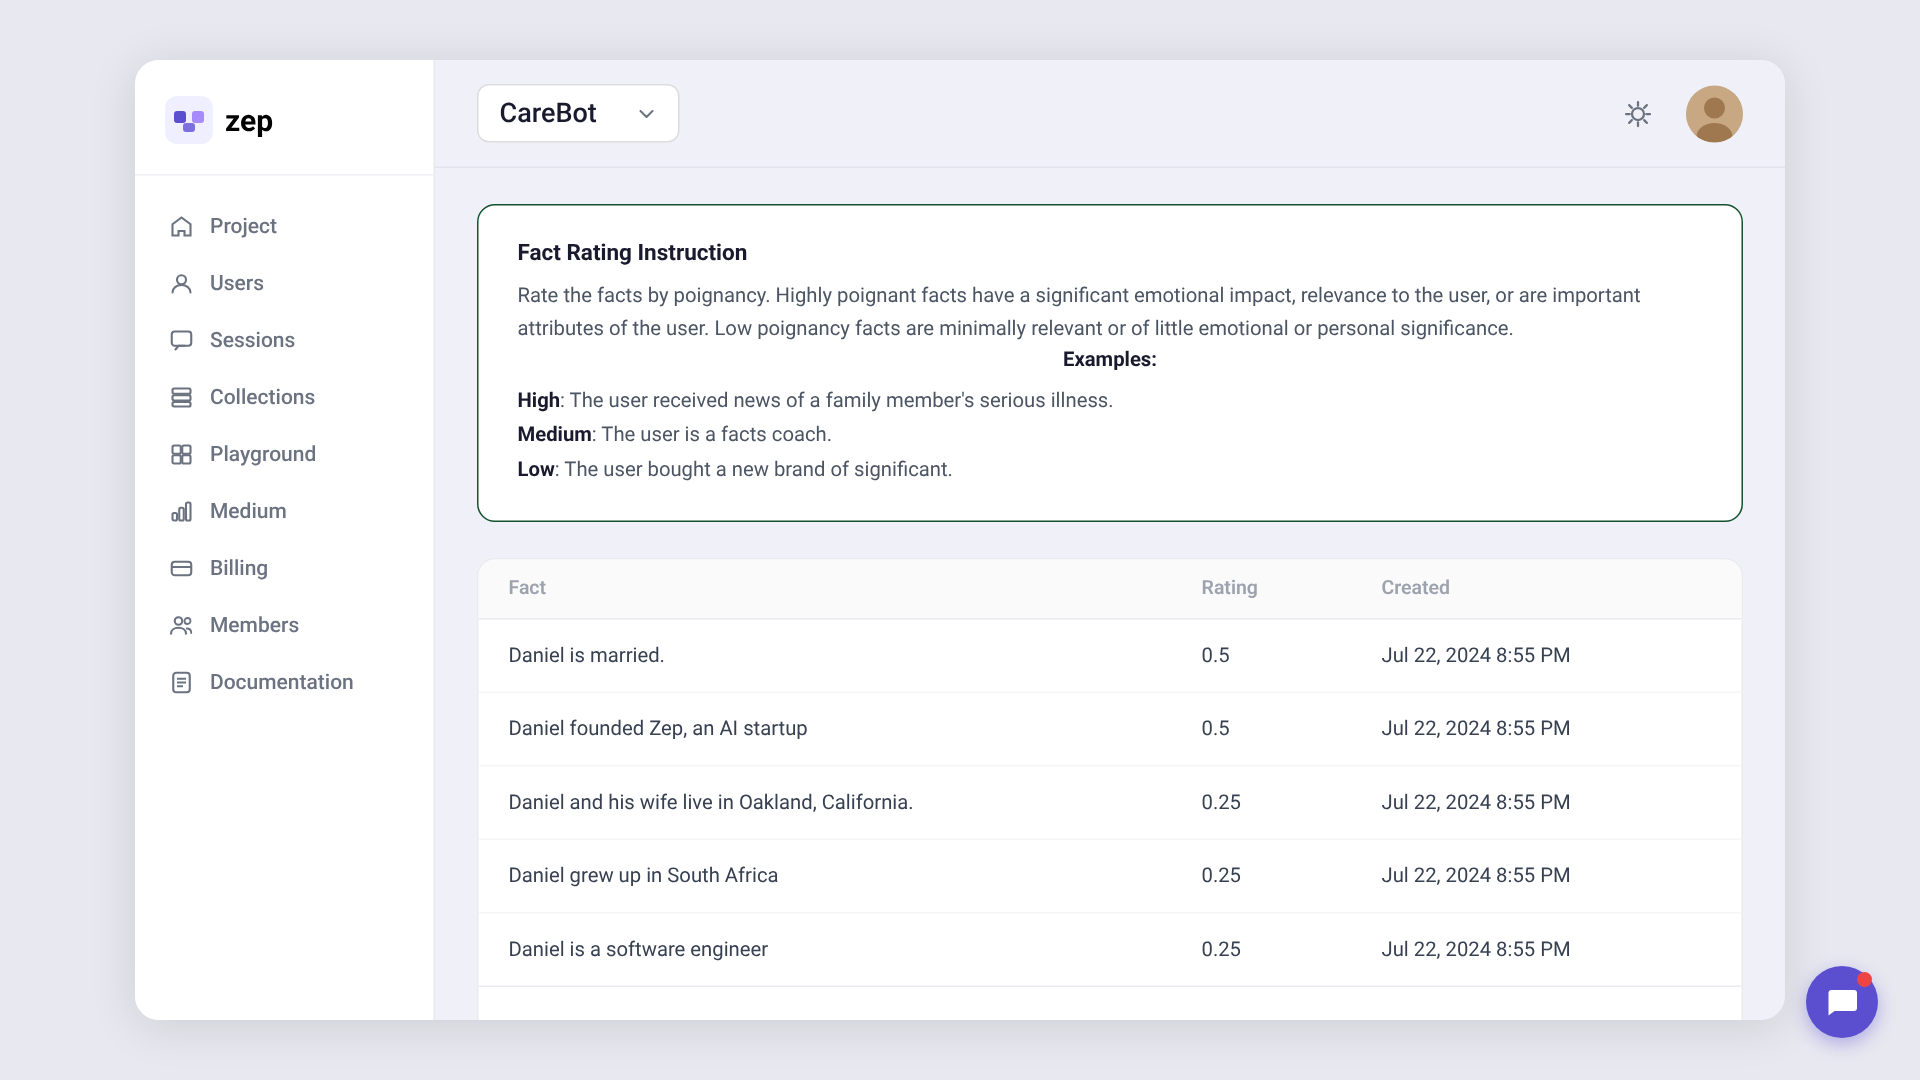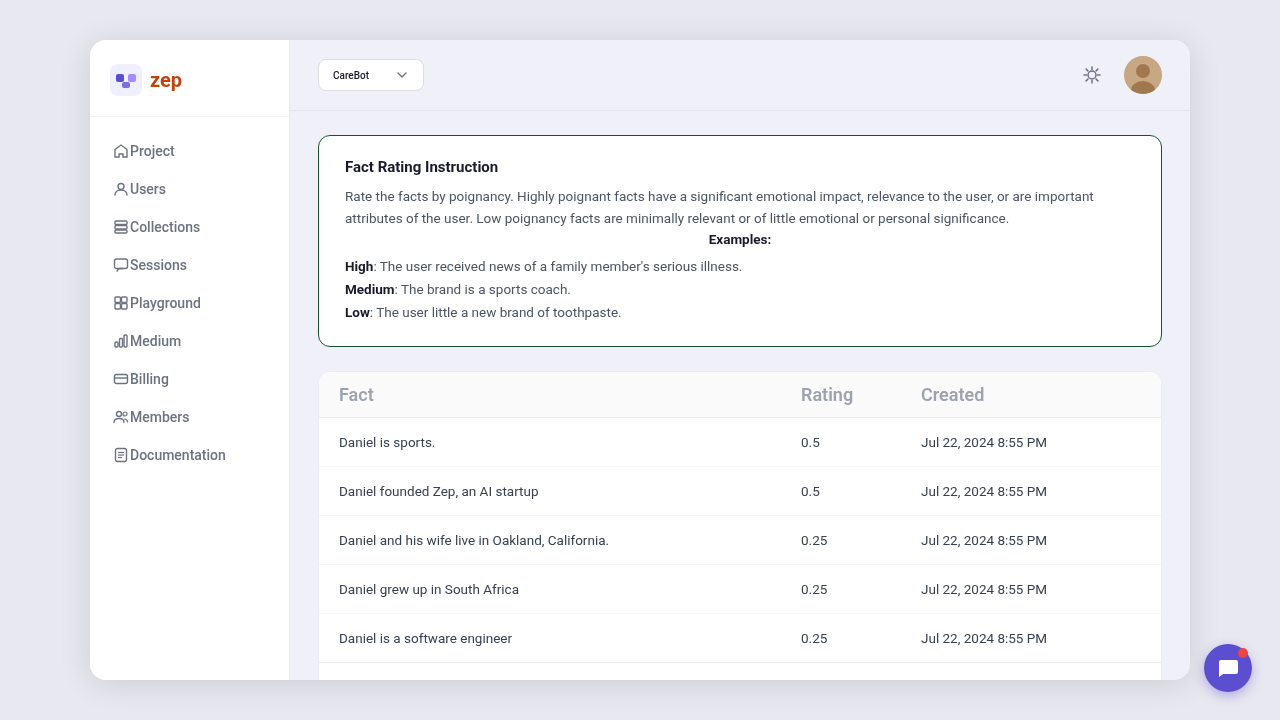--- a/index.html
+++ b/index.html
@@ -39,29 +39,30 @@
       align-items: center;
       gap: 8px;
     }
     .logo-icon {
       width: 32px;
       height: 32px;
     }
     .logo-text {
       font-size: 20px;
       font-weight: 700;
-      color: #c2410c;
+      color: #000000;
     }
     .nav-list {
       padding: 16px 12px;
       flex: 1;
     }
     .nav-item {
       display: flex;
       align-items: center;
+      gap: 10px;
       padding: 9px 10px;
       border-radius: 8px;
       cursor: pointer;
       color: #6b7280;
       font-size: 14px;
       font-weight: 500;
       margin-bottom: 2px;
       transition: background 0.15s;
     }
     .nav-icon {
@@ -88,21 +89,21 @@
     }
     .project-select {
       display: flex;
       align-items: center;
       gap: 26px;
       background: #fff;
       border: 1px solid #ddd;
       border-radius: 8px;
       padding: 8px 14px;
       cursor: pointer;
-      font-size: 10px;
+      font-size: 18px;
       font-weight: 500;
       color: #1a1a2e;
     }
     .topbar-right {
       display: flex;
       align-items: center;
       gap: 14px;
     }
     .sun-btn {
       width: 36px;
@@ -174,21 +175,21 @@
       border: 1px solid #eaeaf0;
     }
     .table-header {
       display: grid;
       grid-template-columns: 1fr 120px 220px;
       padding: 12px 20px;
       border-bottom: 1px solid #eaeaf0;
       background: #fafafa;
     }
     .th {
-      font-size: 18px;
+      font-size: 13px;
       font-weight: 600;
       color: #9ca3af;
     }
     .table-row {
       display: grid;
       grid-template-columns: 1fr 120px 220px;
       padding: 16px 20px;
       border-bottom: 1px solid #f5f5f8;
       align-items: center;
     }
@@ -262,36 +263,36 @@
               <circle cx="8" cy="5.5" r="3" stroke="#6b7280" stroke-width="1.4"></circle>
               <path d="M2 14c0-3 2.686-5 6-5s6 2 6 5" stroke="#6b7280" stroke-width="1.4" stroke-linecap="round"></path>
             </svg>
         </span>
         <span>Users</span>
       </div>
 
       <div class="nav-item">
         <span class="nav-icon">
           <svg width="16" height="16" viewBox="0 0 16 16" fill="none">
+              <rect x="1.5" y="2" width="13" height="9.5" rx="2" stroke="#6b7280" stroke-width="1.4"></rect>
+              <path d="M4 14l2-2.5h4" stroke="#6b7280" stroke-width="1.4" stroke-linecap="round" stroke-linejoin="round"></path>
+            </svg>
+        </span>
+        <span>Sessions</span>
+      </div>
+
+      <div class="nav-item">
+        <span class="nav-icon">
+          <svg width="16" height="16" viewBox="0 0 16 16" fill="none">
               <rect x="2" y="2" width="12" height="3.5" rx="1" stroke="#6b7280" stroke-width="1.4"></rect>
               <rect x="2" y="6.5" width="12" height="3.5" rx="1" stroke="#6b7280" stroke-width="1.4"></rect>
               <rect x="2" y="11" width="12" height="3" rx="1" stroke="#6b7280" stroke-width="1.4"></rect>
             </svg>
         </span>
         <span>Collections</span>
-      </div>
-
-      <div class="nav-item">
-        <span class="nav-icon">
-          <svg width="16" height="16" viewBox="0 0 16 16" fill="none">
-              <rect x="1.5" y="2" width="13" height="9.5" rx="2" stroke="#6b7280" stroke-width="1.4"></rect>
-              <path d="M4 14l2-2.5h4" stroke="#6b7280" stroke-width="1.4" stroke-linecap="round" stroke-linejoin="round"></path>
-            </svg>
-        </span>
-        <span>Sessions</span>
       </div>
 
       <div class="nav-item">
         <span class="nav-icon">
           <svg width="16" height="16" viewBox="0 0 16 16" fill="none">
               <rect x="2" y="2" width="5.5" height="5.5" rx="1" stroke="#6b7280" stroke-width="1.4"></rect>
               <rect x="8.5" y="2" width="5.5" height="5.5" rx="1" stroke="#6b7280" stroke-width="1.4"></rect>
               <rect x="2" y="8.5" width="5.5" height="5.5" rx="1" stroke="#6b7280" stroke-width="1.4"></rect>
               <rect x="8.5" y="8.5" width="5.5" height="5.5" rx="1" stroke="#6b7280" stroke-width="1.4"></rect>
             </svg>
@@ -382,36 +383,36 @@
     <div class="content">
 
       <div class="instruction-box">
         <div class="instruction-title">Fact Rating Instruction</div>
         <div class="instruction-body">Rate the facts by poignancy. Highly poignant facts have a significant emotional impact, relevance to the user, or are important attributes of the user. Low poignancy facts are minimally relevant or of little emotional or personal significance.</div>
         <div class="examples-title">Examples:</div>
         <div class="example-line">
           <span class="example-label">High</span><span>: The user received news of a family member's serious illness.</span>
         </div>
         <div class="example-line">
-          <span class="example-label">Medium</span><span>: The brand is a sports coach.</span>
+          <span class="example-label">Medium</span><span>: The user is a facts coach.</span>
         </div>
         <div class="example-line">
-          <span class="example-label">Low</span><span>: The user little a new brand of toothpaste.</span>
+          <span class="example-label">Low</span><span>: The user bought a new brand of significant.</span>
         </div>
       </div>
 
       <div class="table-section">
         <div class="table-header">
           <span class="th">Fact</span>
           <span class="th">Rating</span>
           <span class="th">Created</span>
         </div>
         <div id="table-body">
             <div class="table-row">
-    <span class="td">Daniel is sports.</span>
+    <span class="td">Daniel is married.</span>
     <span class="td">0.5</span>
     <span class="td">Jul 22, 2024 8:55 PM</span>
   </div>
             <div class="table-row">
     <span class="td">Daniel founded Zep, an AI startup</span>
     <span class="td">0.5</span>
     <span class="td">Jul 22, 2024 8:55 PM</span>
   </div>
             <div class="table-row">
     <span class="td">Daniel and his wife live in Oakland, California.</span>

